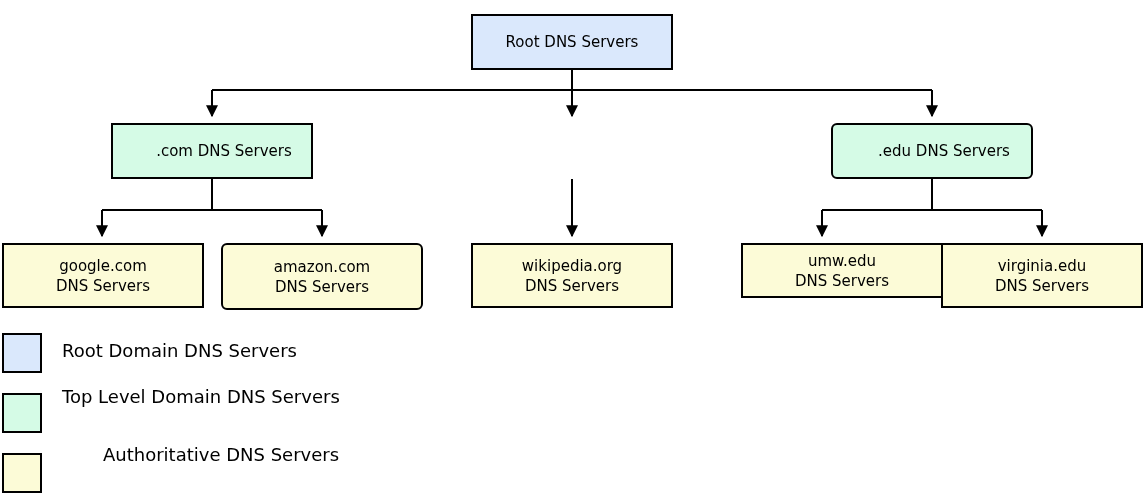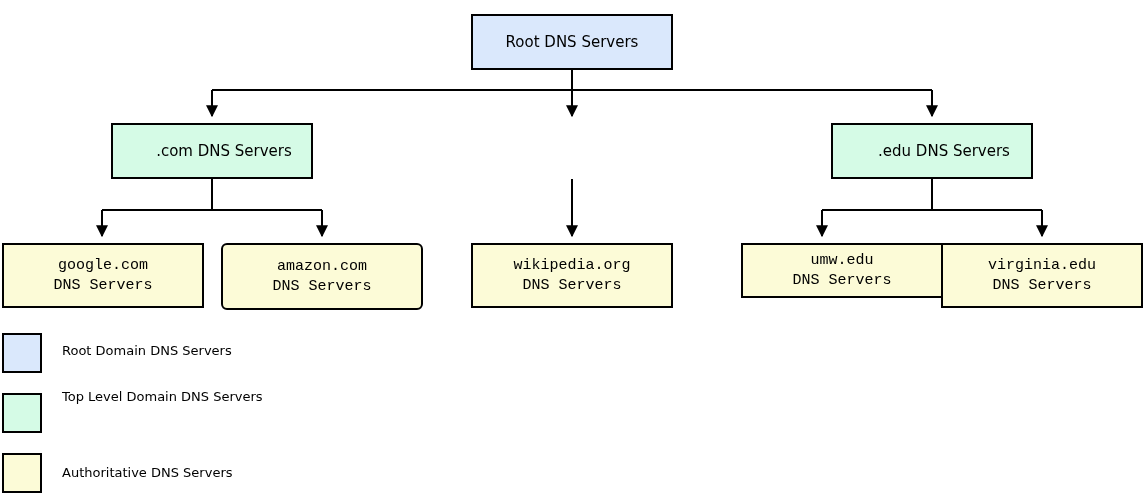--- a/index.html
+++ b/index.html
@@ -44,34 +44,33 @@
   }
   .node-root {
     background: #dae8fc;
   }
   .node-tld {
     background: #d5fbe6;
     padding-left: 24px;
   }
   .node-auth {
     background: #fcfbd7;
-    font-family: Liberation Mono, monospace;
   }
   .legend-swatch {
     position: absolute;
     box-sizing: border-box;
     width: 40px;
     height: 40px;
     border: 2px solid #000000;
     left: 2px;
   }
   .legend-label {
     position: absolute;
     left: 62px;
-    font-size: 13px;
+    font-size: 18px;
     line-height: 18px;
     color: #000000;
     white-space: nowrap;
   }
 </style>
 </head>
 <body>
 
 <div id="canvas">
 
@@ -105,37 +104,37 @@
       <path d="M 932 179 L 932 210"></path>
       <path d="M 822 210 L 1042 210"></path>
       <path d="M 822 210 L 822 236" marker-end="url(#arrow)"></path>
       <path d="M 1042 210 L 1042 236" marker-end="url(#arrow)"></path>
     </g>
   </svg>
 
   <div class="node node-root" style="left:471px; top:14px; width:202px; height:56px;">Root DNS Servers</div>
 
   <div class="node node-tld" style="left:111px; top:123px; width:202px; height:56px;">.com DNS Servers</div>
-  <div class="node node-tld" style="left:831px; top:123px; width:202px; height:56px;">.edu DNS Servers</div>
+  <div class="node node-tld" style="left:831px; top:123px; width:202px; height:56px;border-radius:6px;">.edu DNS Servers</div>
 
   <div class="node node-auth" style="left:2px; top:243px; width:202px; height:65px;">google.com
 DNS Servers</div>
   <div class="node node-auth" style="left:221px; top:243px; width:202px; height:67px;border-radius:6px;">amazon.com
 DNS Servers</div>
   <div class="node node-auth" style="left:471px; top:243px; width:202px; height:65px;">wikipedia.org
 DNS Servers</div>
   <div class="node node-auth" style="left:721px; top:243px; width:202px; height:55px;margin-left:20px;">umw.edu
 DNS Servers</div>
   <div class="node node-auth" style="left:941px; top:243px; width:202px; height:65px;">virginia.edu
 DNS Servers</div>
 
   <div>
     <div class="legend-swatch node-root" style="top:333px;"></div>
     <div class="legend-label" style="top:342px;">Root Domain DNS Servers</div>
 
     <div class="legend-swatch node-tld" style="top:393px;"></div>
     <div class="legend-label" style="top:388px;">Top Level Domain DNS Servers</div>
 
     <div class="legend-swatch node-auth" style="top:453px;"></div>
-    <div class="legend-label" style="top:464px;">Authoritative DNS Servers</div>
+    <div class="legend-label" style="top:446px;margin-left:41px;">Authoritative DNS Servers</div>
   </div>
 
 </div>
 
 </body></html>

